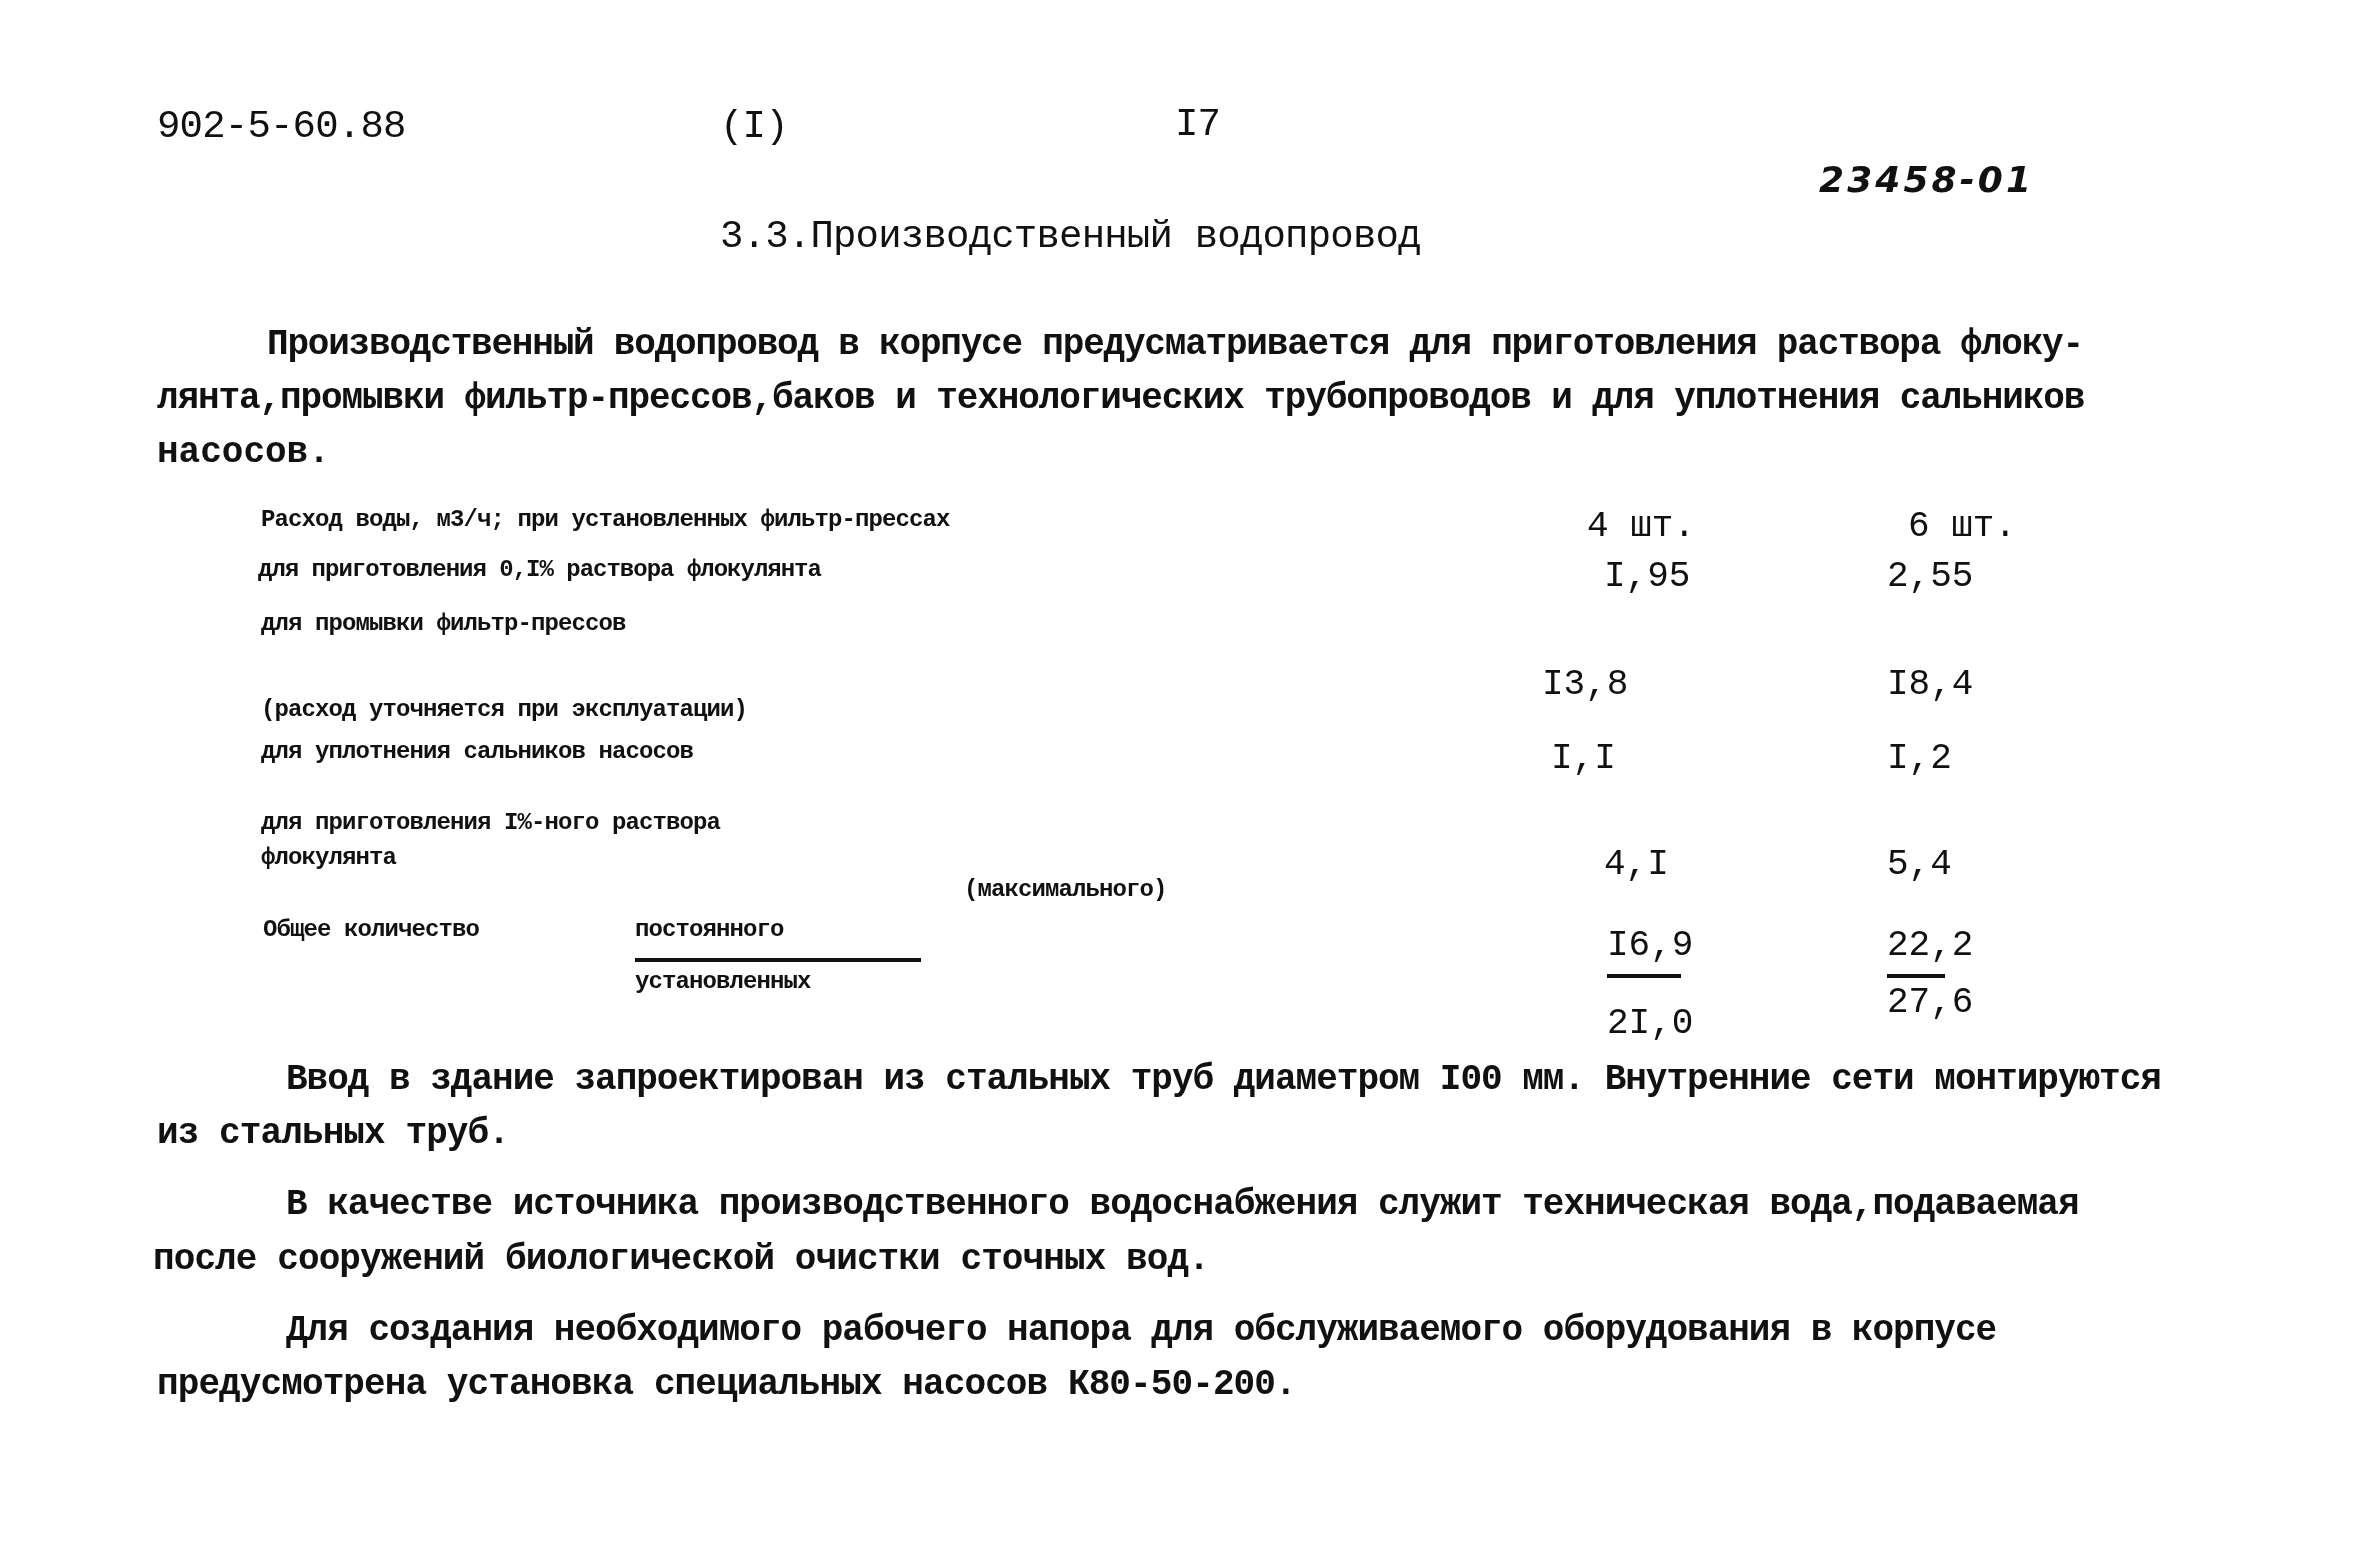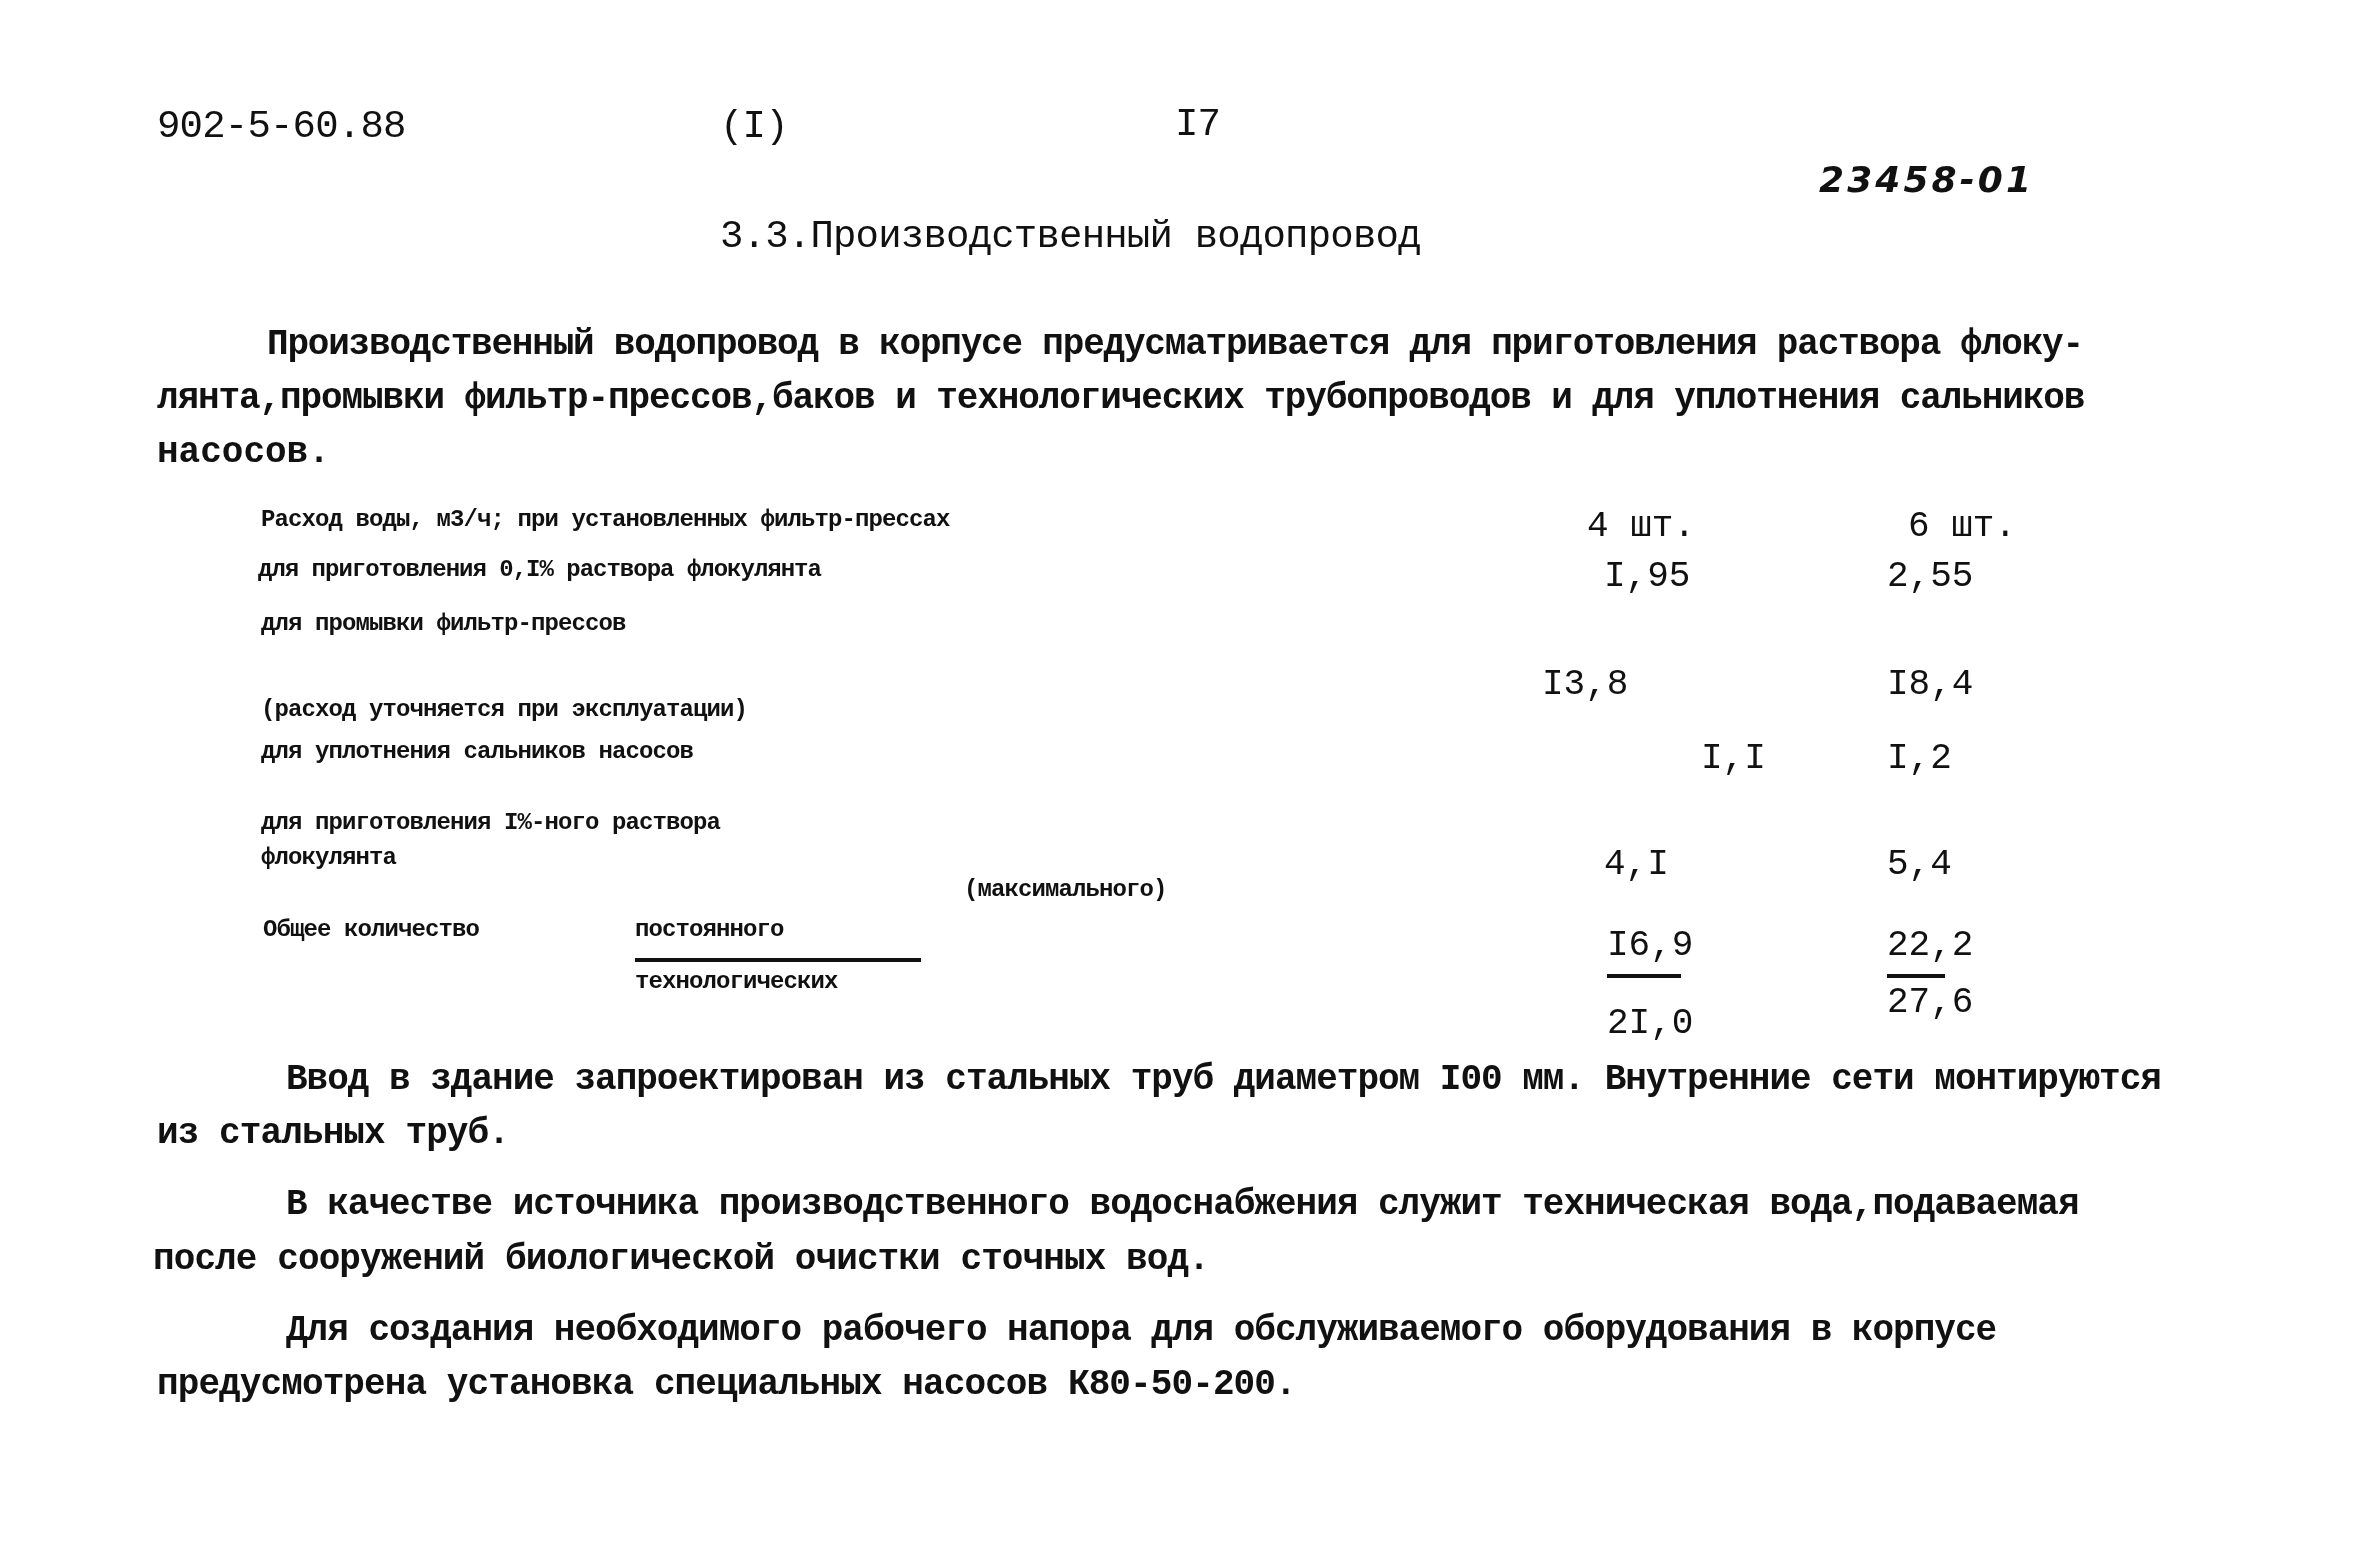--- a/index.html
+++ b/index.html
@@ -61,36 +61,36 @@
 
   <div>
     <div class="abs txt" style="left:261px; top:610px; letter-spacing:-0.9px;">для промывки фильтр-прессов</div>
     <div class="abs txt" style="left:261px; top:664px; letter-spacing:-0.9px;margin-top:32px;">(расход уточняется при эксплуатации)</div>
     <div class="abs num" style="left:1542px; top:664px;">I3,8</div>
     <div class="abs num" style="left:1887px; top:664px;">I8,4</div>
   </div>
 
   <div>
     <div class="abs txt" style="left:261px; top:738px; letter-spacing:-0.9px;">для уплотнения сальников насосов</div>
-    <div class="abs num" style="left:1701px; top:738px;">I,I</div>
+    <div class="abs num" style="left:1551px; top:738px;">I,I</div>
     <div class="abs num" style="left:1887px; top:738px;">I,2</div>
   </div>
 
   <div>
     <div class="abs txt" style="left:261px; top:809px; letter-spacing:-0.9px;">для приготовления I%-ного раствора</div>
     <div class="abs txt" style="left:261px; top:844px; letter-spacing:-0.9px;">флокулянта</div>
     <div class="abs num" style="left:1604px; top:844px;">4,I</div>
     <div class="abs num" style="left:1887px; top:844px;">5,4</div>
   </div>
 
   <div>
     <div class="abs txt" style="left:263px; top:916px; letter-spacing:-0.9px;">Общее количество</div>
     <div class="abs txt" style="left:635px; top:916px; letter-spacing:-0.9px;">постоянного</div>
     <div class="frac-line" style="left:635px; top:958px; width:286px;"></div>
-    <div class="abs txt" style="left:635px; top:968px; letter-spacing:-0.9px;">технологических</div>
+    <div class="abs txt" style="left:635px; top:968px; letter-spacing:-0.9px;">установленных</div>
     <div class="abs txt" style="left:964px; top:876px; letter-spacing:-0.9px;">(максимального)</div>
 
     <div class="abs num" style="left:1607px; top:925px;">I6,9</div>
     <div class="frac-line" style="left:1607px; top:974px; width:74px;"></div>
     <div class="abs num" style="left:1607px; top:982px;margin-top:21px;">2I,0</div>
 
     <div class="abs num" style="left:1887px; top:925px;">22,2</div>
     <div class="frac-line" style="left:1887px; top:974px; width:58px;"></div>
     <div class="abs num" style="left:1887px; top:982px;">27,6</div>
   </div>

